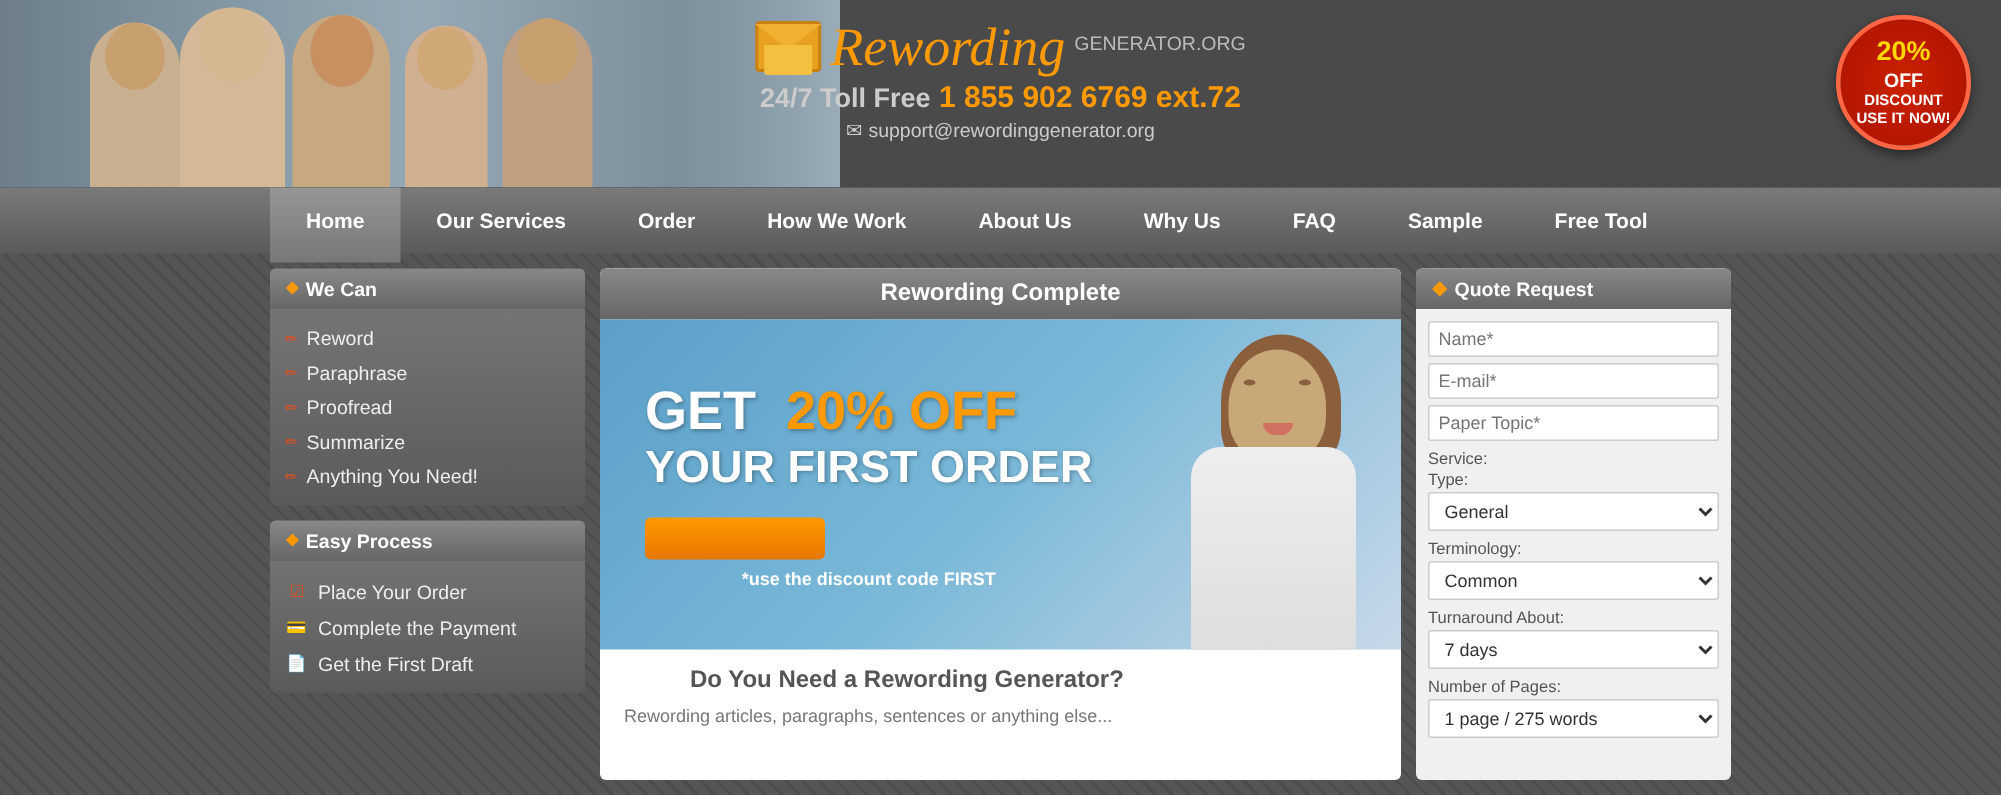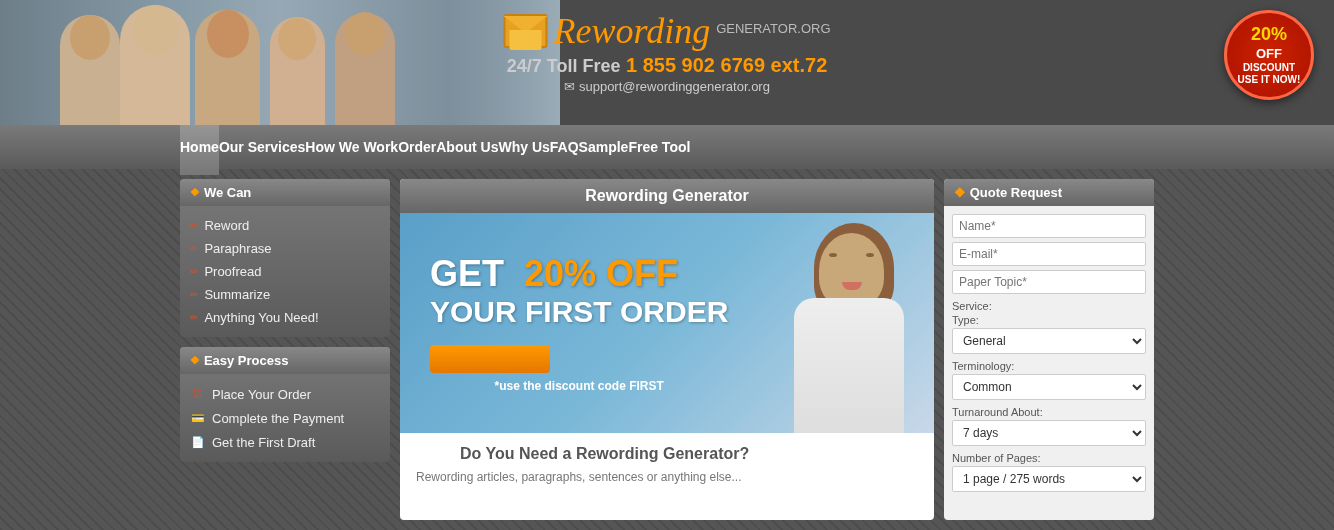--- a/index.html
+++ b/index.html
@@ -93,21 +93,21 @@
     .nav {
       background: linear-gradient(180deg, #7a7a7a 0%, #5a5a5a 100%);
       height: 44px;
       display: flex;
       align-items: center;
       padding: 0 180px;
     }
     .nav a {
       color: white;
       text-decoration: none;
-      padding: 0 0;
+      padding: 0 24px;
       height: 56px;
       display: flex;
       align-items: center;
       font-size: 14px;
       font-weight: bold;
       transition: background 0.2s;
     }
     .nav a.home-link {
       background: linear-gradient(180deg, #999 0%, #777 100%);
     }
@@ -381,22 +381,22 @@
     <span class="pct">20%</span>
     <span>OFF</span>
     <span class="small">DISCOUNT</span>
     <span class="small">USE IT NOW!</span>
   </div>
 </div>
 
 <nav class="nav">
   <a href="#" class="home-link">Home</a>
   <a href="#">Our Services</a>
+  <a href="#">Order</a>
   <a href="#">How We Work</a>
-  <a href="#">Order</a>
   <a href="#">About Us</a>
   <a href="#">Why Us</a>
   <a href="#">FAQ</a>
   <a href="#">Sample</a>
   <a href="#">Free Tool</a>
 </nav>
 
 <div class="main">
 
   <div class="sidebar">
@@ -446,21 +446,21 @@
         </li>
         <li>
           <span class="process-icon" style="color:#e05020;">📄</span>
           <span>Get the First Draft</span>
         </li>
       </ul>
     </div>
   </div>
 
   <div class="center">
-    <div class="center-title">Rewording Generator</div>
+    <div class="center-title">Rewording Complete</div>
     <div class="banner">
       <div class="banner-text">
         <div class="banner-get">
           GET &nbsp;<span style="color:#f90;">20% OFF</span>
         </div>
         <div class="banner-first">YOUR FIRST ORDER</div>
         <button class="banner-btn"></button>
         <div class="banner-discount-code">
           <span>*use the discount code</span>
           <span style="font-weight:bold;">FIRST</span>

